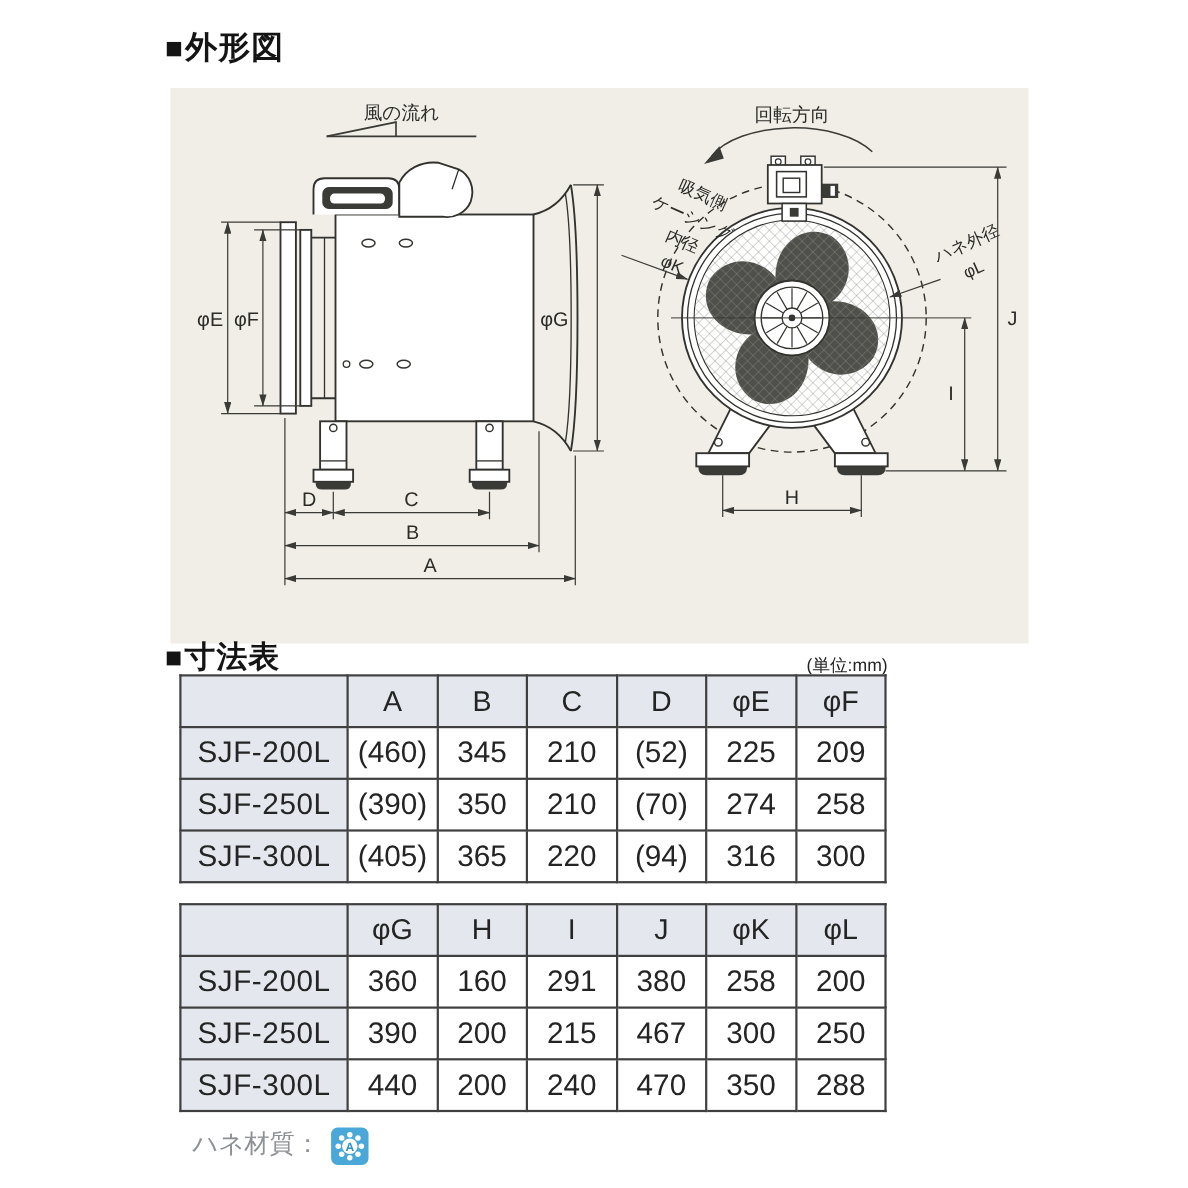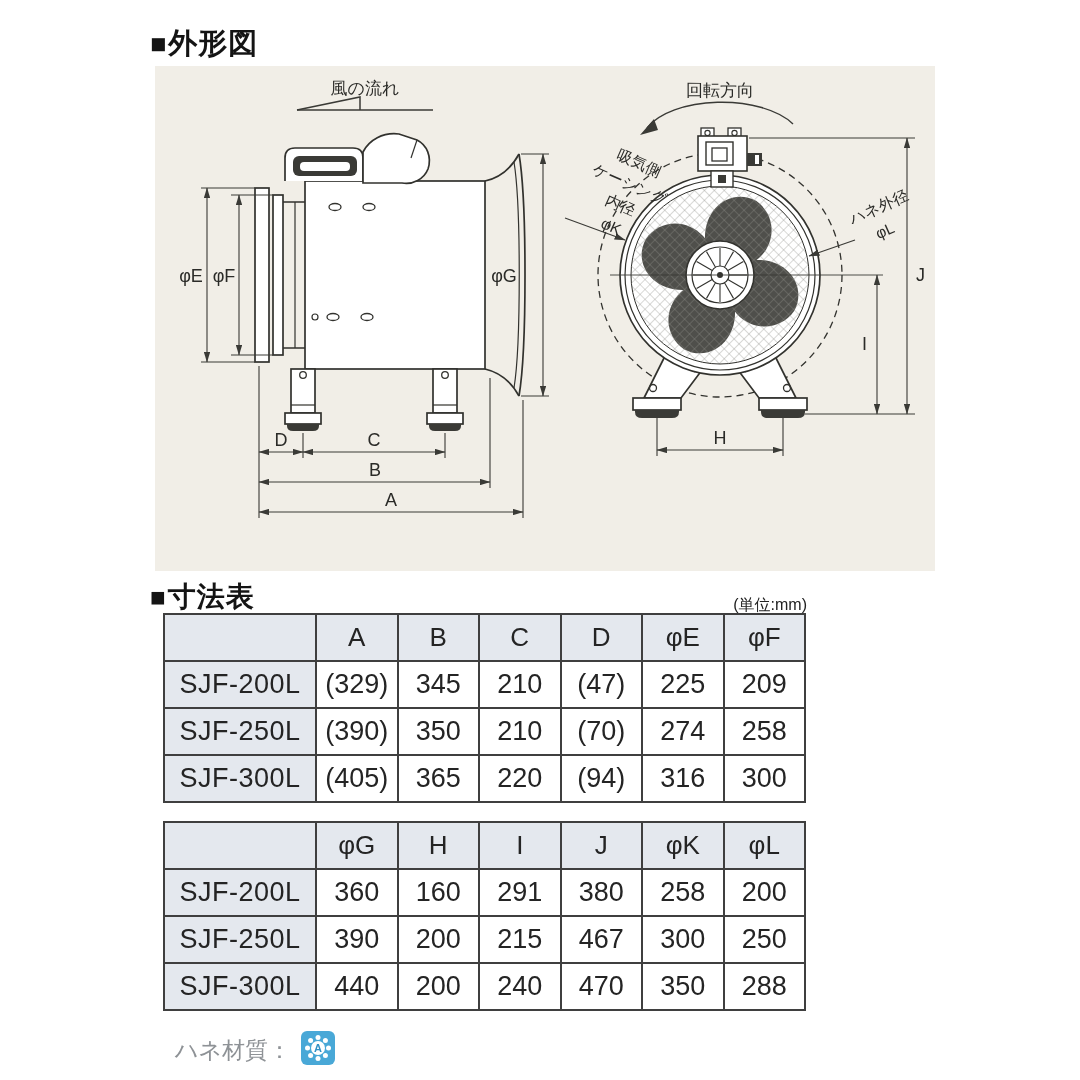--- a/index.html
+++ b/index.html
@@ -4,29 +4,29 @@
 <style>
   html,body{margin:0;padding:0;background:#ffffff;}
   .page{position:relative;width:1080px;height:1080px;background:#ffffff;overflow:hidden;
         font-family:"Liberation Sans","DejaVu Sans",sans-serif;color:#1c1c1c;}
   .sec-head{position:absolute;display:flex;align-items:center;font-size:29px;font-weight:700;color:#141414;letter-spacing:1px;}
   .sec-head .marker{font-size:27px;margin-right:1px;}
   .dim-head-row{position:absolute;left:150px;top:578px;width:657px;display:flex;justify-content:space-between;align-items:flex-end;}
   .dim-head-row .left{display:flex;align-items:center;font-size:28px;font-weight:700;color:#141414;letter-spacing:1px;}
   .dim-head-row .left .marker{font-size:26px;margin-right:1px;}
   .unit-note{font-size:16px;font-weight:400;color:#222;}
-  .panel{position:absolute;left:155px;top:66px;width:780px;height:505px;background:#f1eee7;}
+  .panel{position:absolute;left:155px;top:80px;width:780px;height:505px;background:#f1eee7;}
   table.dims{position:absolute;left:163px;border-collapse:collapse;table-layout:fixed;width:643px;background:#fff;}
   #t1{top:613px;} #t2{top:821px;}
   table.dims td,table.dims th{border:2px solid #3f3f3f;text-align:center;vertical-align:middle;
       padding:0;height:45px;font-size:27px;font-weight:400;color:#242424;}
   table.dims th{font-size:26px;font-weight:400;}
   .shade{background:#e4e8ee;}
   .model{font-size:27px;letter-spacing:0.5px;margin-left:29px;}
-  .footer{position:absolute;left:175px;top:1024px;height:42px;display:flex;align-items:flex-end;gap:9px;
+  .footer{position:absolute;left:175px;top:1024px;height:42px;display:flex;align-items:flex-start;gap:9px;
           font-size:23px;color:#8e9296;}
   svg text{font-family:"Liberation Sans","DejaVu Sans",sans-serif;}
   .dimtxt{font-size:18px;fill:#2b2b28;}
   .jptxt{font-size:17px;fill:#2b2b28;}
   .rottxt{font-size:15.5px;fill:#2b2b28;}
 </style>
 </head>
 <body>
 
 <div class="page">
@@ -236,24 +236,24 @@
       <th class="shade"></th>
       <th class="shade">A</th>
       <th class="shade">B</th>
       <th class="shade">C</th>
       <th class="shade">D</th>
       <th class="shade">φE</th>
       <th class="shade">φF</th>
     </tr>
     <tr>
       <td class="shade model">SJF-200L</td>
-      <td>(329)</td>
+      <td>(460)</td>
       <td>345</td>
       <td>210</td>
-      <td>(47)</td>
+      <td>(52)</td>
       <td>225</td>
       <td>209</td>
     </tr>
     <tr>
       <td class="shade model">SJF-250L</td>
       <td>(390)</td>
       <td>350</td>
       <td>210</td>
       <td>(70)</td>
       <td>274</td>

